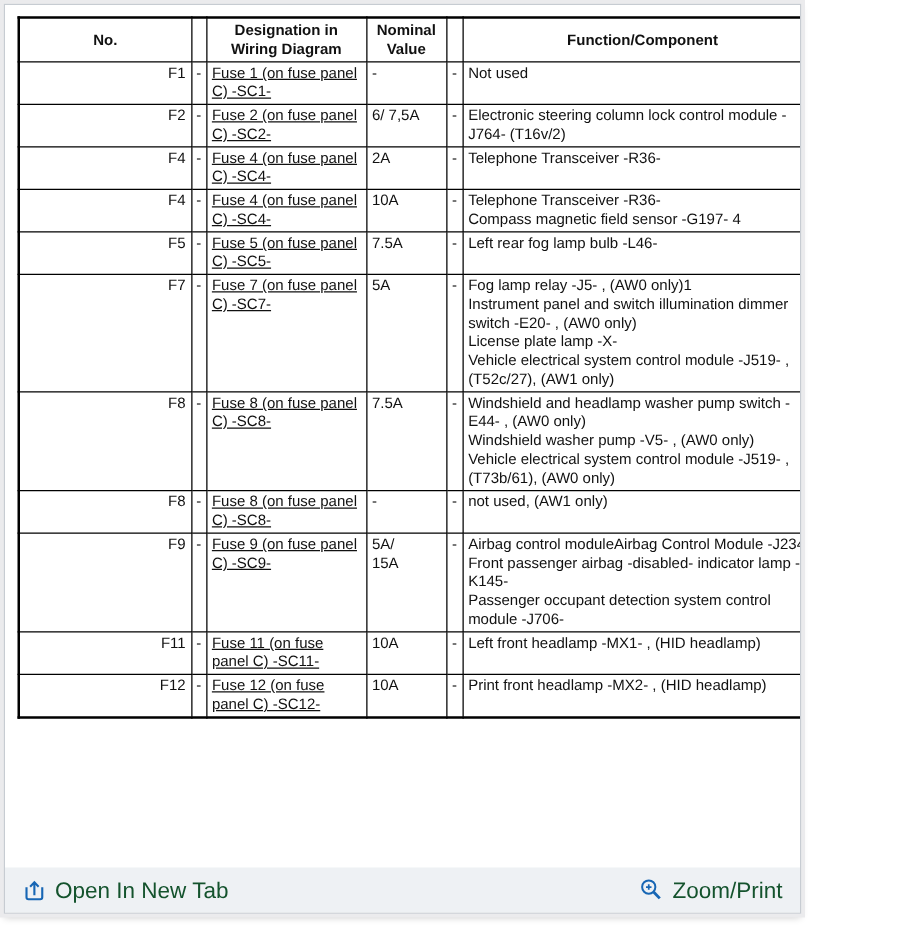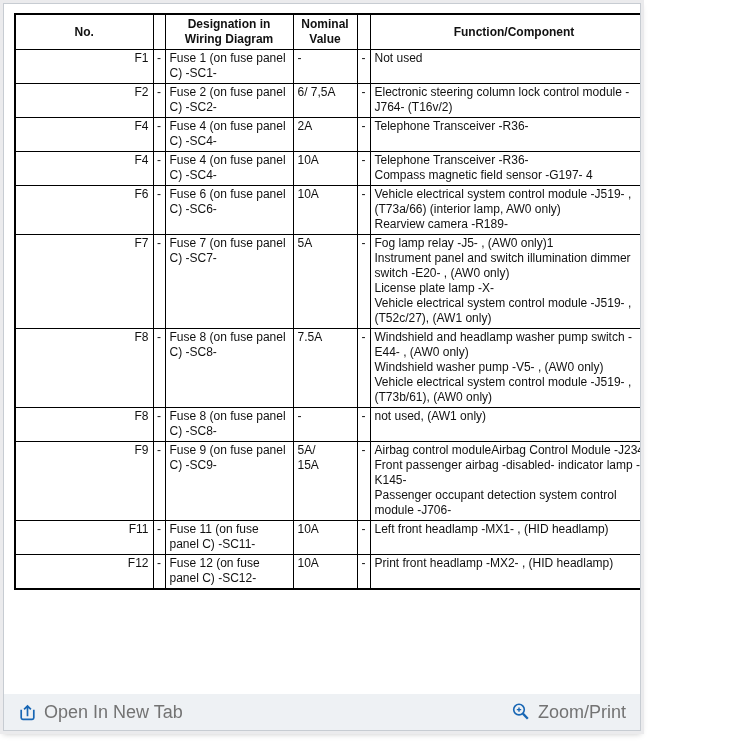--- a/index.html
+++ b/index.html
@@ -35,34 +35,34 @@
     padding:2px 2px;
     border-bottom:2px solid #000;
     height:30px;
   }
   td{
     vertical-align:top;
     padding:1px 4px 2px 4px;
   }
   td.c-no{text-align:right;}
   td.c-dash{text-align:center;padding:1px 1px;}
-  td.c-desig{text-align:left;}
+  td.c-desig{text-align:left;text-decoration:underline;}
   td.c-nom{text-align:left;white-space:pre-line;}
   td.c-func{text-align:left;white-space:pre-line;margin-top:28px;}
   td.c-term{text-align:center;white-space:pre-line;padding:1px 2px 2px 2px;}
   .footer{
     position:absolute;left:0;right:0;bottom:0;height:36px;
     background:#eef1f4;
     display:flex;align-items:center;justify-content:space-between;
     padding:0 14px;
     box-sizing:border-box;
   }
   .link{
     display:flex;align-items:center;gap:7px;
-    color:#737373;text-decoration:none;
+    color:#14532d;text-decoration:none;
     font-size:18px;
     cursor:pointer;
   }
   .link svg{display:block;}
   .link .stk{stroke:#1766b4;fill:none;}
 </style>
 </head>
 <body>
 
 <div class="widget">
@@ -122,28 +122,27 @@
             <td class="c-dash">-</td>
             <td class="c-desig">Fuse 4 (on fuse panel C) -SC4-</td>
             <td class="c-nom">10A</td>
             <td class="c-dash">-</td>
             <td class="c-func">Telephone Transceiver -R36-
 Compass magnetic field sensor -G197- 4</td>
             <td class="c-term">30
 stabilized</td>
           </tr>
           <tr>
-            <td class="c-no">F6</td>
-            <td class="c-dash">-</td>
-            <td class="c-desig">Fuse 6 (on fuse panel C) -SC6-</td>
-            <td class="c-nom">10A</td>
-            <td class="c-dash">-</td>
-            <td class="c-func">Vehicle electrical system control module -J519- , (T73a/66) (interior lamp, AW0 only)
-Rearview camera -R189-</td>
-            <td class="c-term">30a</td>
+            <td class="c-no">F5</td>
+            <td class="c-dash">-</td>
+            <td class="c-desig">Fuse 5 (on fuse panel C) -SC5-</td>
+            <td class="c-nom">7.5A</td>
+            <td class="c-dash">-</td>
+            <td class="c-func">Left rear fog lamp bulb -L46-</td>
+            <td class="c-term">55a</td>
           </tr>
           <tr>
             <td class="c-no">F7</td>
             <td class="c-dash">-</td>
             <td class="c-desig">Fuse 7 (on fuse panel C) -SC7-</td>
             <td class="c-nom">5A</td>
             <td class="c-dash">-</td>
             <td class="c-func">Fog lamp relay -J5- , (AW0 only)1
 Instrument panel and switch illumination dimmer switch -E20- , (AW0 only)
 License plate lamp -X-

